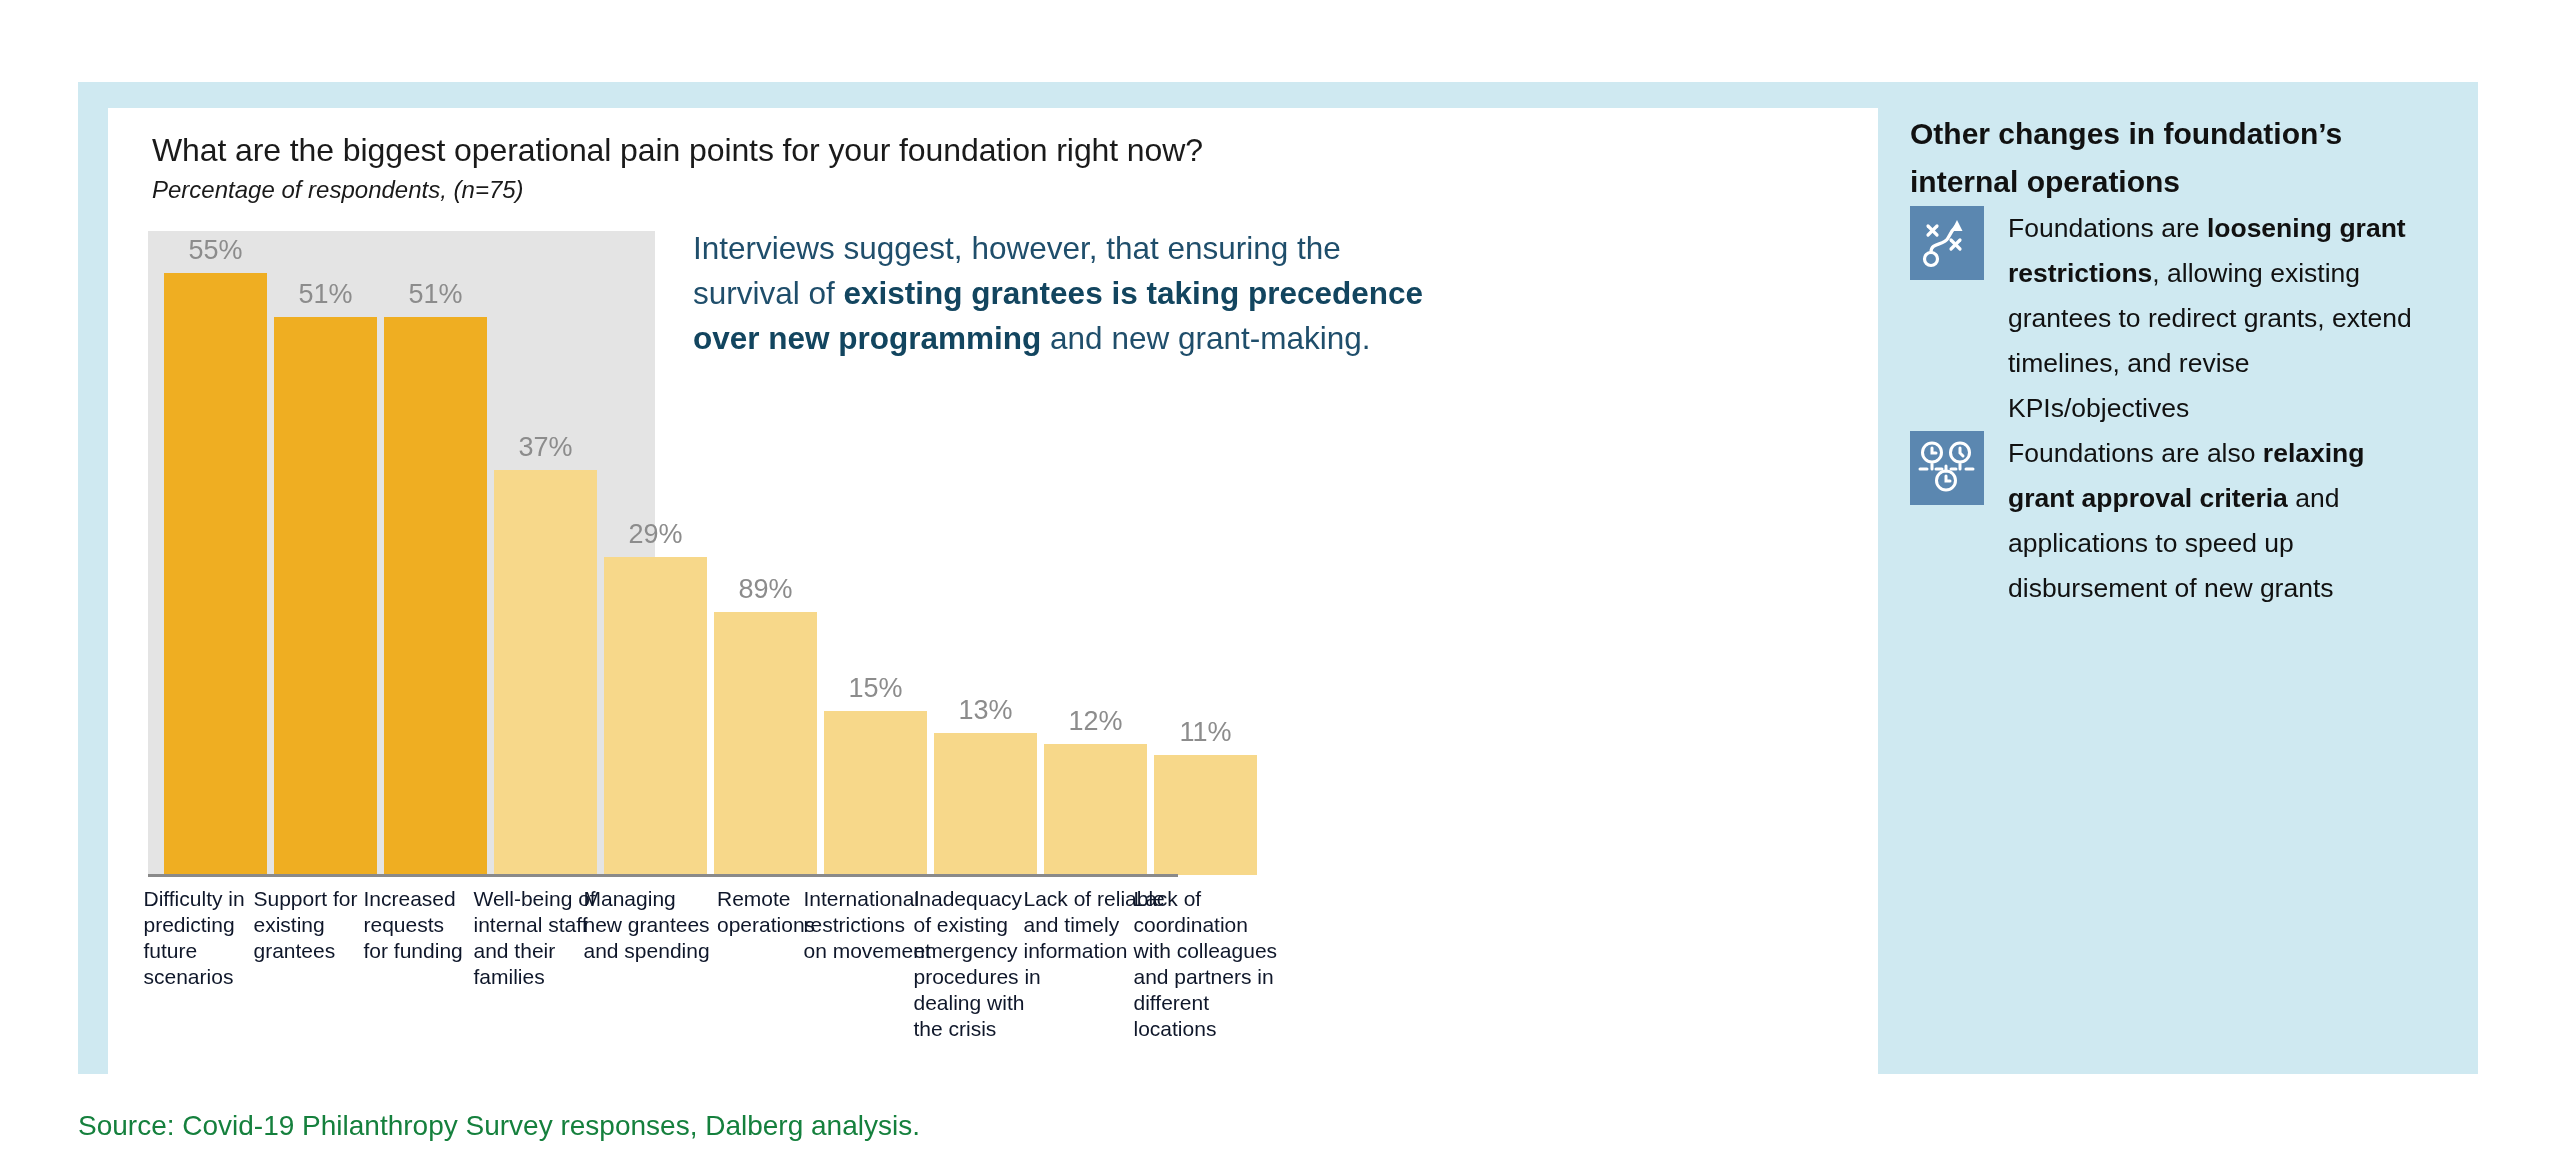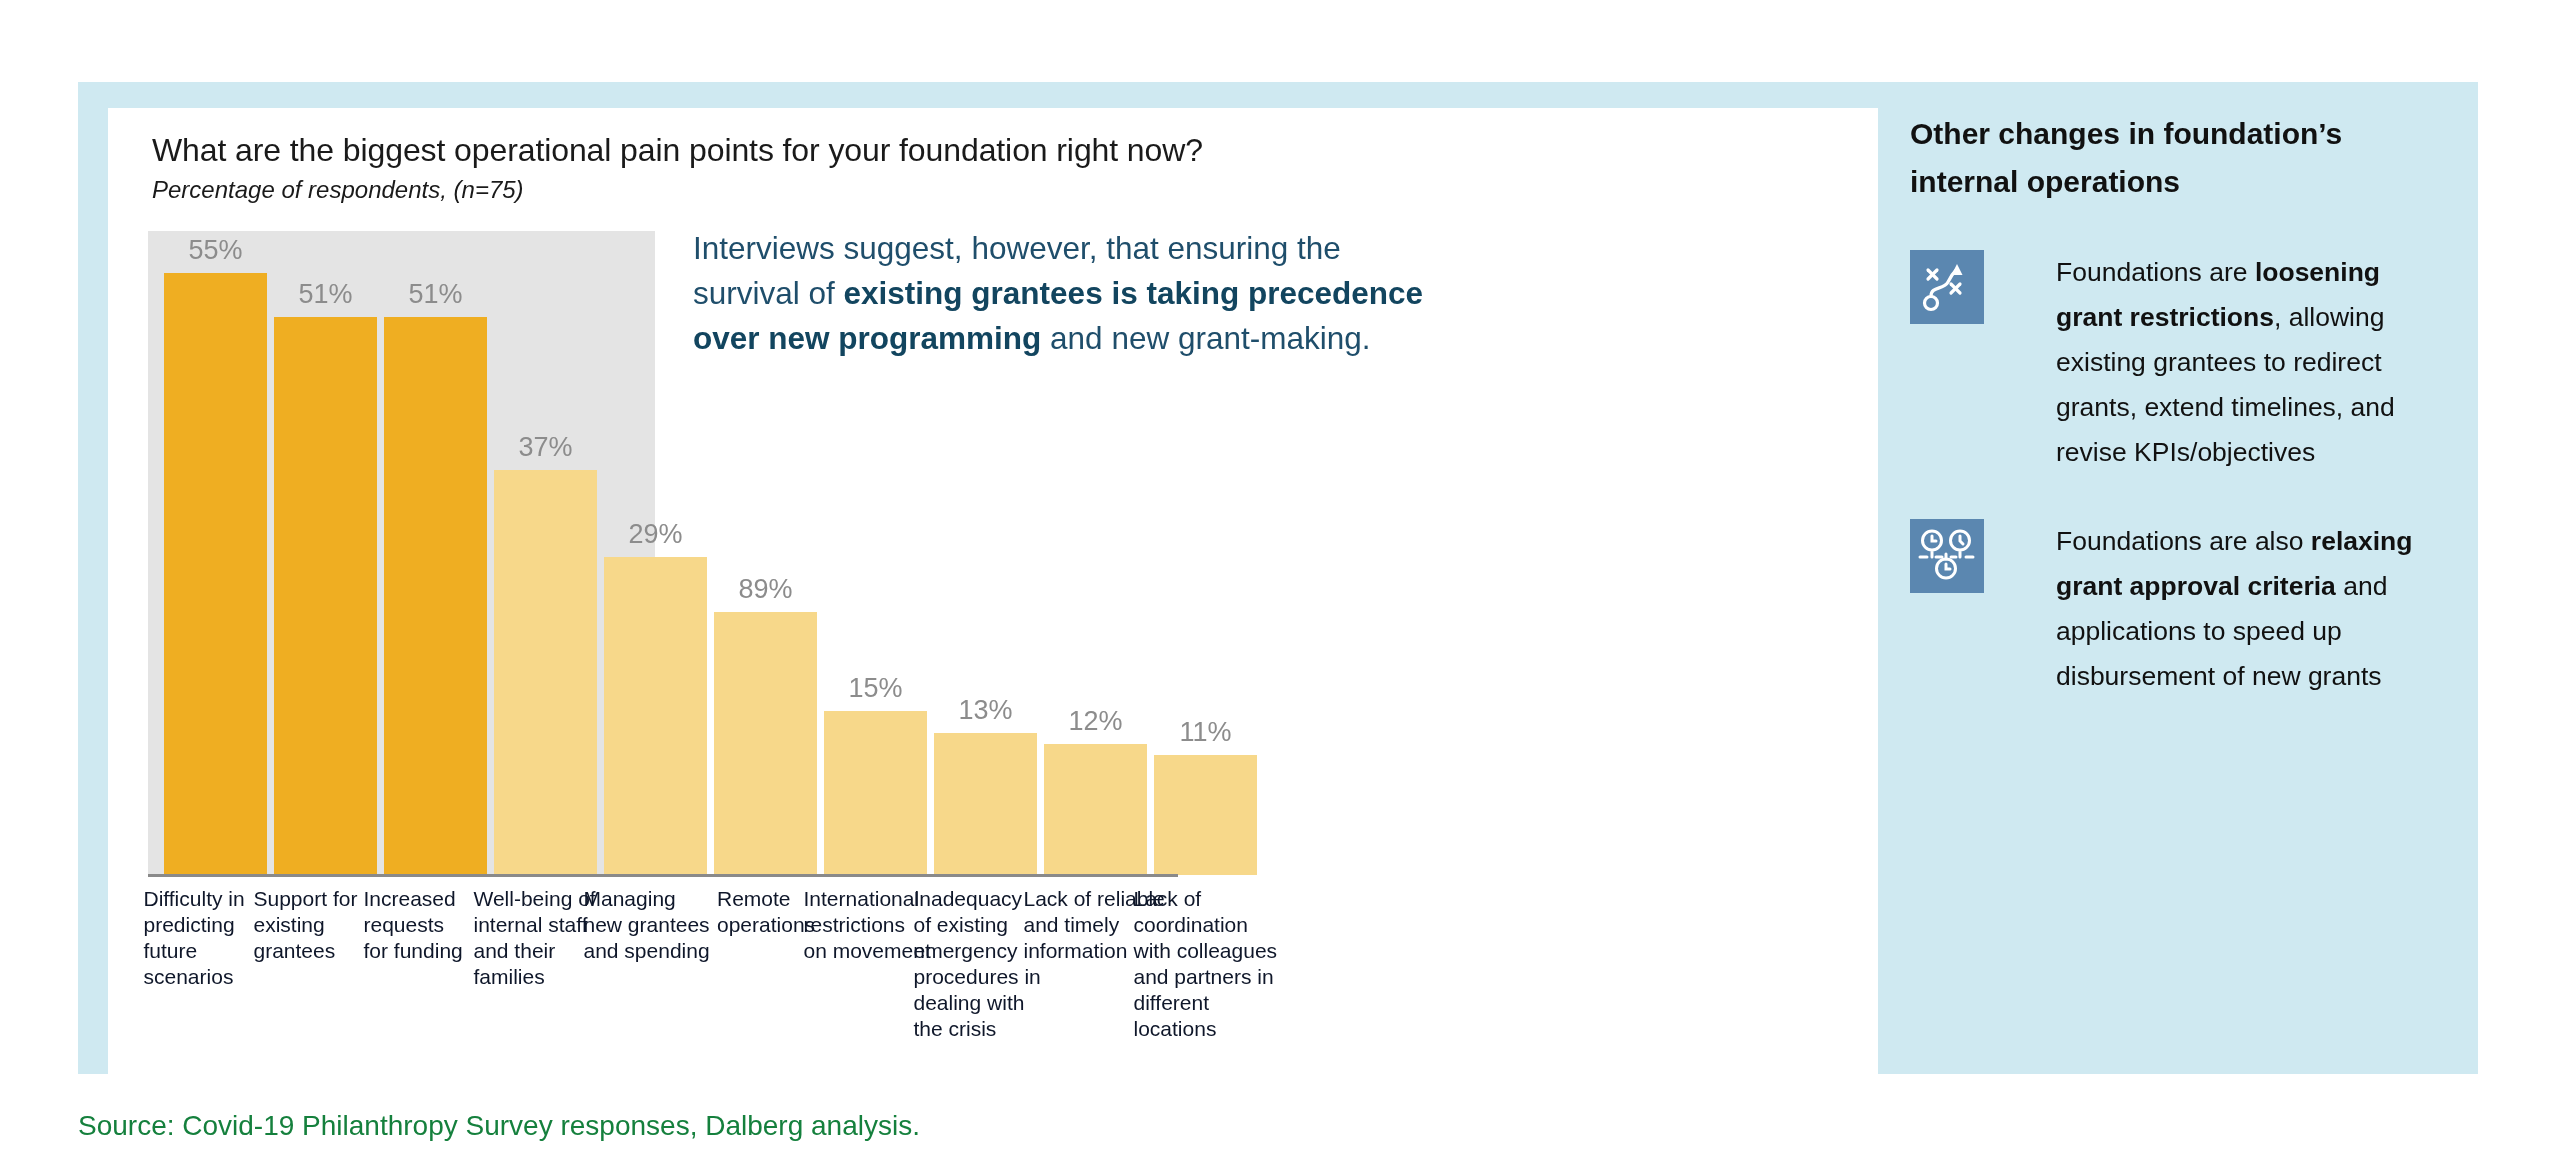--- a/index.html
+++ b/index.html
@@ -105,22 +105,20 @@
   }
   .side-title {
     font-size: 30px;
     font-weight: 700;
     line-height: 48px;
     color: #111111;
     width: 520px;
   }
   .side-item {
     display: flex;
-    margin-top: 44px;
-    gap: 48px;
   }
   .side-icon {
     flex: 0 0 auto;
     width: 74px; height: 74px;
     background: #5b87b0;
     margin-right: 24px;
   }
   .side-text {
     font-size: 26.5px;
     line-height: 45px;

